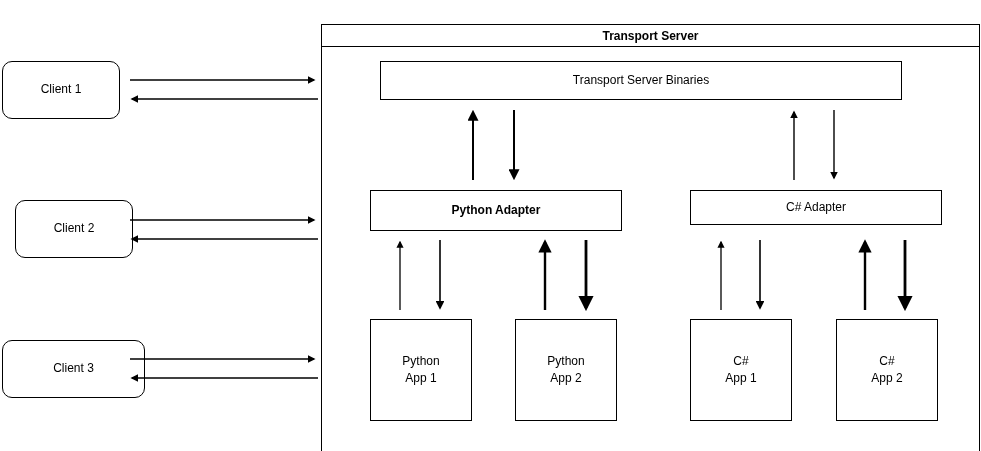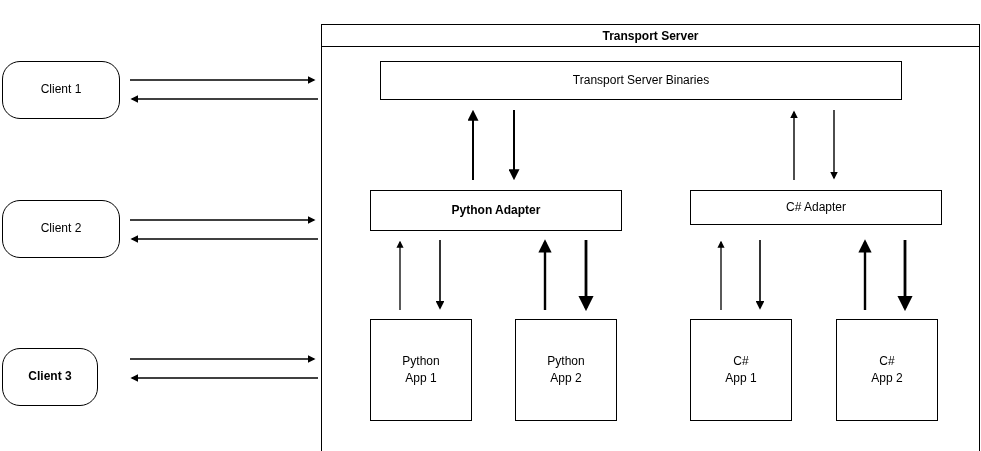--- a/index.html
+++ b/index.html
@@ -23,21 +23,21 @@
     background: #ffffff;
     border: 1px solid #000000;
     display: flex;
     flex-direction: column;
     align-items: center;
     justify-content: center;
     text-align: center;
     line-height: 1.45;
   }
   .rounded {
-    border-radius: 18px;
+    border-radius: 10px;
   }
   .container-box {
     position: absolute;
     box-sizing: border-box;
     border: 1px solid #000000;
     background: transparent;
     left: 321px; top: 2px; width: 659px; height: 447px; margin-top: 22px;
   }
   .container-header {
     position: absolute;
@@ -52,22 +52,22 @@
   }
   
   .binaries       { left: 380px; top: 61px;  width: 522px; height: 39px; }
   .python-adapter { left: 370px; top: 190px; width: 252px; height: 41px; font-weight: bold; }
   .csharp-adapter { left: 690px; top: 190px; width: 252px; height: 35px; }
   .python-app-1   { left: 370px; top: 319px; width: 102px; height: 102px; }
   .python-app-2   { left: 515px; top: 319px; width: 102px; height: 102px; }
   .csharp-app-1   { left: 690px; top: 319px; width: 102px; height: 102px; }
   .csharp-app-2   { left: 836px; top: 319px; width: 102px; height: 102px; }
   .client-1 { left: 2px; top: 61px;  width: 118px; height: 58px; }
-  .client-2 { left: 2px; top: 200px; width: 118px; height: 58px; }
-  .client-3 { left: 2px; top: 348px; width: 96px; height: 58px; font-weight: bold; }
+  .client-2 { left: 15px; top: 200px; width: 118px; height: 58px; }
+  .client-3 { left: 2px; top: 340px; width: 143px; height: 58px; }
   .arrows {
     position: absolute;
     left: 0; top: 0;
     pointer-events: none;
   }
   .app-line { display: block; }
 </style>
 </head>
 <body>
 

